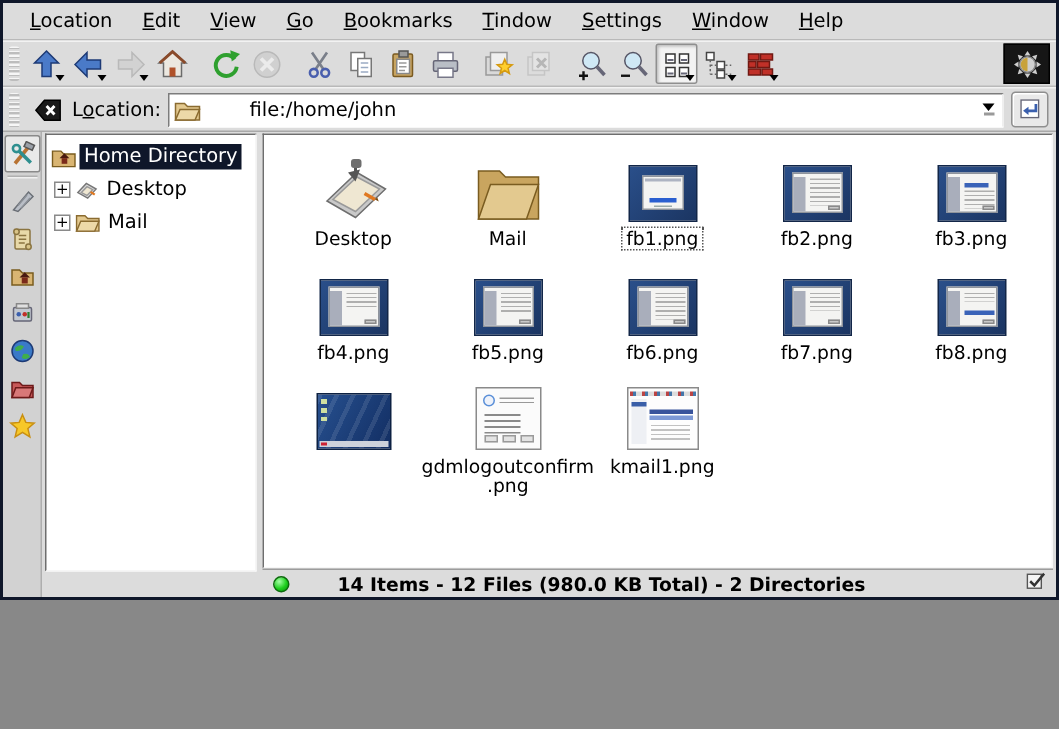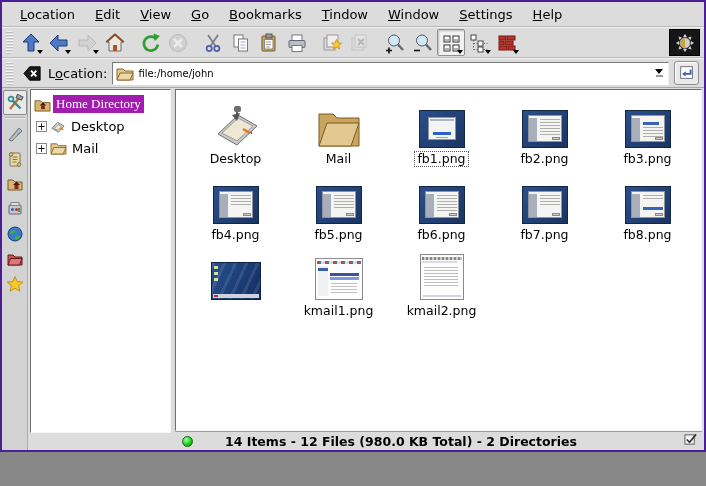--- a/index.html
+++ b/index.html
@@ -1,19 +1,19 @@
 <!DOCTYPE html>
 <html><head>
 <meta charset="utf-8">
 <style>
   * { margin:0; padding:0; box-sizing:border-box; }
   html,body { width:706px; height:486px; }
   body { font-family:"DejaVu Sans","Liberation Sans",sans-serif; background:#888; }
   .window {
-    width:706px; height:452px; border:2px solid #4c1d95; background:#dcdcdc;
+    width:706px; height:400px; border:2px solid #0f172a; background:#dcdcdc;
     display:flex; flex-direction:column; overflow:hidden;
   }
   
   .menubar { height:25px; display:flex; align-items:center; padding-left:8px;
              border-bottom:1px solid #b9b9b9; background:#dcdcdc; flex:none; }
   .menuitem { font-size:13px; color:#000; padding:3px 10px; white-space:nowrap; cursor:default; }
   .menuitem u { text-decoration:underline; }
   
   .toolbar { height:31px; display:flex; align-items:center; padding:1px 3px;
              border-top:1px solid #f2f2f2; border-bottom:1px solid #b9b9b9; background:#dcdcdc; flex:none; }
@@ -30,39 +30,39 @@
   .throbber { width:31px; height:27px; background:#161616; border:1px solid #000;
               display:flex; align-items:center; justify-content:center; margin-right:1px; }
   
   .locbar { height:30px; display:flex; align-items:center; padding:0 5px 0 3px; gap:5px;
             border-top:1px solid #f2f2f2; border-bottom:1px solid #a8a8a8; background:#dcdcdc; flex:none; }
   .loc-label { font-size:13px; white-space:nowrap; }
   .loc-label u { text-decoration:underline; }
   .combo { flex:1; height:23px; background:#fff; border:1px solid #7c7c7c;
            border-bottom-color:#fff; border-right-color:#efefef;
            display:flex; align-items:center; padding:0 2px 0 3px; gap:4px; }
-  .combo-value { font-size:10px; flex:1; }
+  .combo-value { font-size:13px; flex:1;margin-left:28px; }
   .combo-arrow { width:14px; display:flex; flex-direction:column; align-items:center; gap:1px; }
   .combo-arrow .tri { width:0; height:0; border-left:4px solid transparent; border-right:4px solid transparent; border-top:5px solid #000; }
   .combo-arrow .dash { width:7px; height:2px; background:#9a9a9a; }
   .go-btn { width:25px; height:24px; border:1px solid #8f8f8f; border-radius:3px; background:#e9e9e9;
             display:flex; align-items:center; justify-content:center; box-shadow:1px 1px 0 #fff inset; }
   
   .content { flex:1; display:flex; min-height:0; }
   .tabbar { width:26px; background:#d2d2d2; border-right:1px solid #aeaeae;
             display:flex; flex-direction:column; align-items:center; padding-top:2px; flex:none; }
   .tab { width:24px; height:25px; display:flex; align-items:center; justify-content:center; }
   .tab.active { border:1px solid #8a8a8a; background:#e9e9e9; border-radius:2px; }
   .tab-divider { width:20px; height:2px; margin:2px 0; border-top:1px solid #b0b0b0; border-bottom:1px solid #f0f0f0; }
   .tree-panel { width:141px; margin:1px 0 17px 2px; background:#fff; flex:none;
                 border:1px solid; border-color:#6e6e6e #f6f6f6 #f6f6f6 #6e6e6e;
                 padding:3px 0 0 3px; font-size:13px; overflow:hidden; }
   .trow { display:flex; align-items:center; height:22px; white-space:nowrap; }
   .trow .lbl { padding:1px 3px; }
-  .trow.selected .lbl { background:#a21caf; color:#fff;font-family:Liberation Serif, serif; }
+  .trow.selected .lbl { background:#0f172a; color:#fff; }
   .trow.child { margin-left:2px; }
   .exp { width:11px; height:11px; border:1px solid #8a8a8a; background:#fff; margin-right:3px;
          font-size:10px; line-height:9px; text-align:center; color:#000; flex:none; }
   .exp::before { content:"+"; }
   .splitter { width:4px; flex:none; }
   .main-col { flex:1; display:flex; flex-direction:column; margin:1px 2px 0 0; min-width:0; }
   .iconview { flex:1; background:#fff; border:1px solid; border-color:#6e6e6e #f6f6f6 #f6f6f6 #6e6e6e;
               padding:8px 0 0 8px; overflow:hidden; }
   .grid { display:grid; grid-template-columns:repeat(5,103px); }
   .cell { display:flex; flex-direction:column; align-items:center; margin-bottom:7px; }
@@ -130,22 +130,22 @@
 
 <div class="window">
 
   <div class="menubar">
     <span class="menuitem"><u>L</u><span>ocation</span></span>
     <span class="menuitem"><u>E</u><span>dit</span></span>
     <span class="menuitem"><u>V</u><span>iew</span></span>
     <span class="menuitem"><u>G</u><span>o</span></span>
     <span class="menuitem"><u>B</u><span>ookmarks</span></span>
     <span class="menuitem"><u>T</u><span>indow</span></span>
+    <span class="menuitem"><u>S</u><span>ettings</span></span>
     <span class="menuitem"><u>W</u><span>indow</span></span>
-    <span class="menuitem"><u>S</u><span>ettings</span></span>
     <span class="menuitem"><u>H</u><span>elp</span></span>
   </div>
 
   <div class="toolbar">
     <div class="handle"></div>
     <div class="tbtn">
       <svg width="22" height="22" viewBox="0 0 22 22">
           <polygon points="11,2 19,10 14,10 14,19 8,19 8,10 3,10" fill="#4a7ac8" stroke="#1d3a75"></polygon>
         </svg>
       <span class="dd"></span>
@@ -547,46 +547,50 @@
           <div class="cell">
             <div class="iconbox">
                 <div class="thumb t-desktop">
                   <i class="icons"></i>
                   <i class="bar"></i>
                   <i class="reddot"></i>
                 </div>
               </div>
           </div>
 
+          <div class="cell">
+            <div class="iconbox">
+                <div class="thumb t-dialog">
+                  <i class="qicon"></i>
+                  <i class="tline"></i>
+                  <i class="opts"></i>
+                  <i class="btns">
+                    <i></i>
+                    <i></i>
+                    <i></i>
+                  </i>
+                </div>
+              </div>
+            <span class="flabel"><span>gdmlogoutconfirm</span><br><span>.png</span></span>
+          </div>
 
           <div class="cell">
             <div class="iconbox">
                 <div class="thumb t-kmail1">
                   <i class="tb"></i>
                   <i class="nav"></i>
                   <i class="navsel"></i>
                   <i class="h1"></i>
                   <i class="h2"></i>
                   <i class="lines"></i>
                 </div>
               </div>
             <span class="flabel">kmail1.png</span>
           </div>
 
-          <div class="cell">
-            <div class="iconbox">
-                <div class="thumb t-kmail2">
-                  <i class="tb"></i>
-                  <i class="tb2"></i>
-                  <i class="lines"></i>
-                  <i class="foot"></i>
-                </div>
-              </div>
-            <span class="flabel">kmail2.png</span>
-          </div>
 
         </div>
       </div>
 
       <div class="statusbar">
         <span class="led"></span>
         <span class="status-text">14 Items - 12 Files (980.0 KB Total) - 2 Directories</span>
         <span class="status-right">
           <svg width="13" height="13" viewBox="0 0 14 14">
               <rect x="1" y="2" width="10" height="10" fill="#f4f4f4" stroke="#555"></rect>

